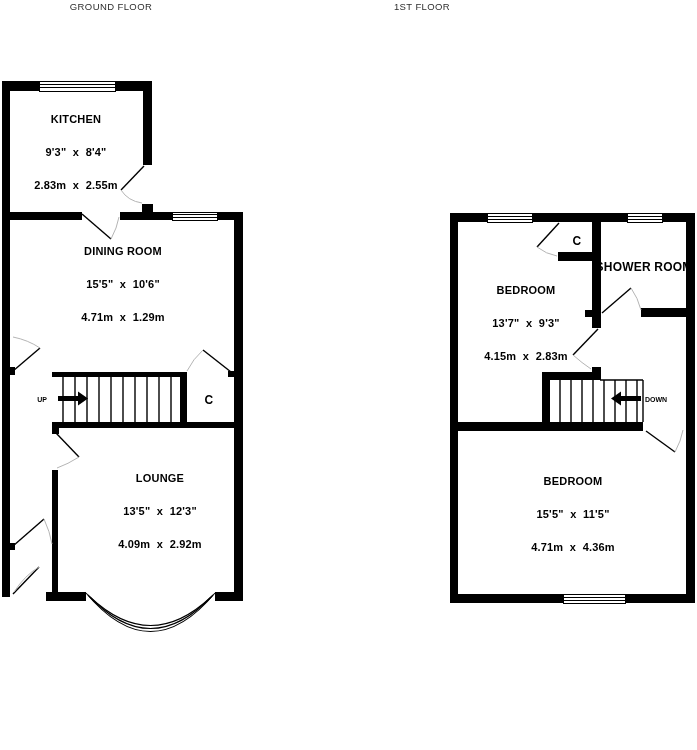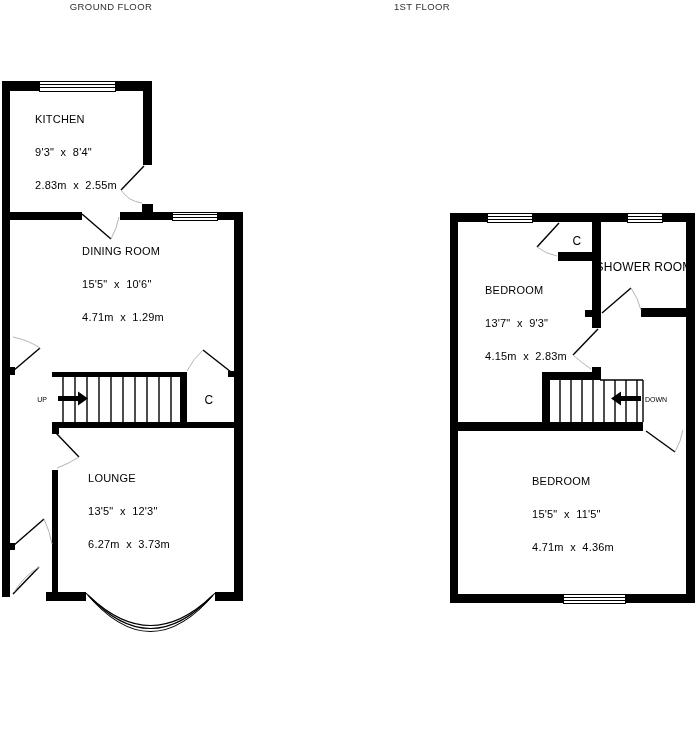--- a/index.html
+++ b/index.html
@@ -8,22 +8,22 @@
   #plan-svg{position:absolute;left:0;top:0;}
   .wall{fill:#000000;shape-rendering:crispEdges;}
   .win{fill:#ffffff;stroke:#000000;stroke-width:1;shape-rendering:crispEdges;}
   .winline{stroke:#000000;stroke-width:1;shape-rendering:crispEdges;}
   .leaf{stroke:#000000;stroke-width:1.4;fill:none;}
   .arc{stroke:#b5b5b5;stroke-width:1;fill:none;}
   .tread{stroke:#000000;stroke-width:1.4;}
   .edge{stroke:#000000;stroke-width:1.4;}
   .bay{stroke:#000000;stroke-width:1.1;fill:none;}
   .arrow{fill:#000000;}
-  .label{position:absolute;transform:translate(-50%,-50%);color:#000;
-         font-weight:normal;font-size:11px;line-height:11px;white-space:pre;letter-spacing:.2px;}
+  .label{position:absolute;transform:translate(-50%,-50%);text-align:center;color:#000;
+         font-weight:bold;font-size:11px;line-height:11px;white-space:pre;letter-spacing:.2px;}
   .floor-title{position:absolute;transform:translate(-50%,-50%);font-size:9.5px;font-weight:400;
          color:#2d2d2d;letter-spacing:.4px;white-space:pre;}
   .tiny{font-size:7px;line-height:7px;letter-spacing:0;}
   .c-label{font-size:12px;}
   .credit{position:absolute;transform:translate(-50%,0);text-align:center;font-size:6px;
           line-height:7px;color:#4d4d4d;font-weight:400;white-space:pre;}
 </style>
 </head>
 <body>
 
@@ -187,24 +187,24 @@
     <div>9'3"  x  8'4"</div>
     <div>2.83m  x  2.55m</div>
   </div>
 
   <div class="label" style="left:123px;top:284px;">
     <div>DINING ROOM</div>
     <div>15'5"  x  10'6"</div>
     <div>4.71m  x  1.29m</div>
   </div>
 
-  <div class="label" style="left:129px;top:511px;">
+  <div class="label" style="left:160px;top:511px;">
     <div>LOUNGE</div>
     <div>13'5"  x  12'3"</div>
-    <div>6.27m  x  3.73m</div>
+    <div>4.09m  x  2.92m</div>
   </div>
 
   <div class="label tiny" style="left:42px;top:399px;">UP</div>
   <div class="label c-label" style="left:209px;top:400px;">C</div>
 
   <div class="label" style="left:526px;top:323px;">
     <div>BEDROOM</div>
     <div>13'7"  x  9'3"</div>
     <div>4.15m  x  2.83m</div>
   </div>

